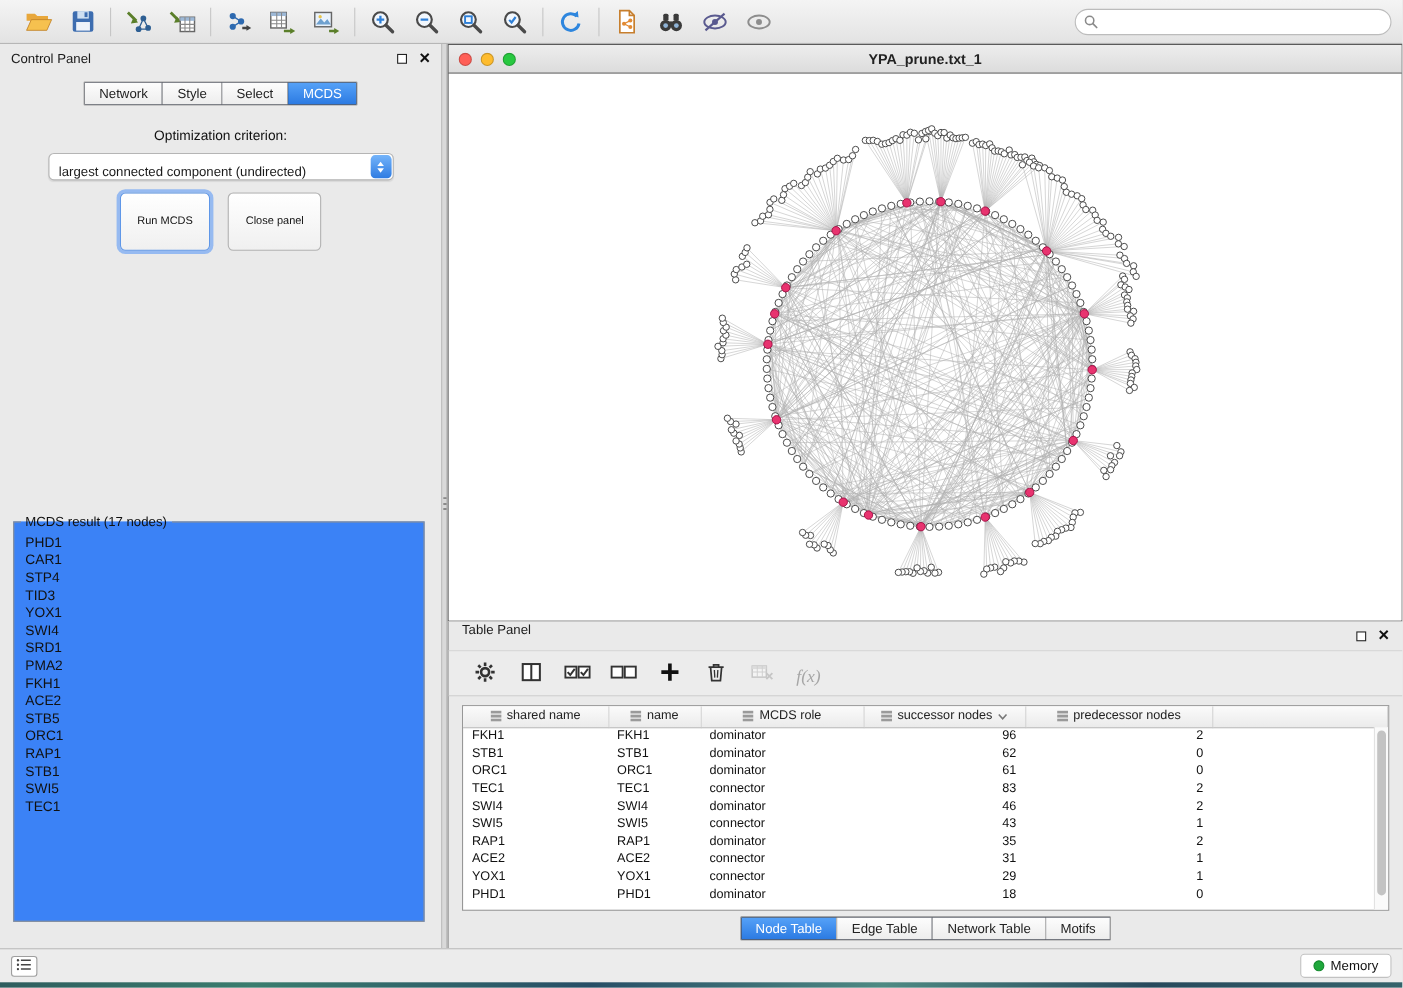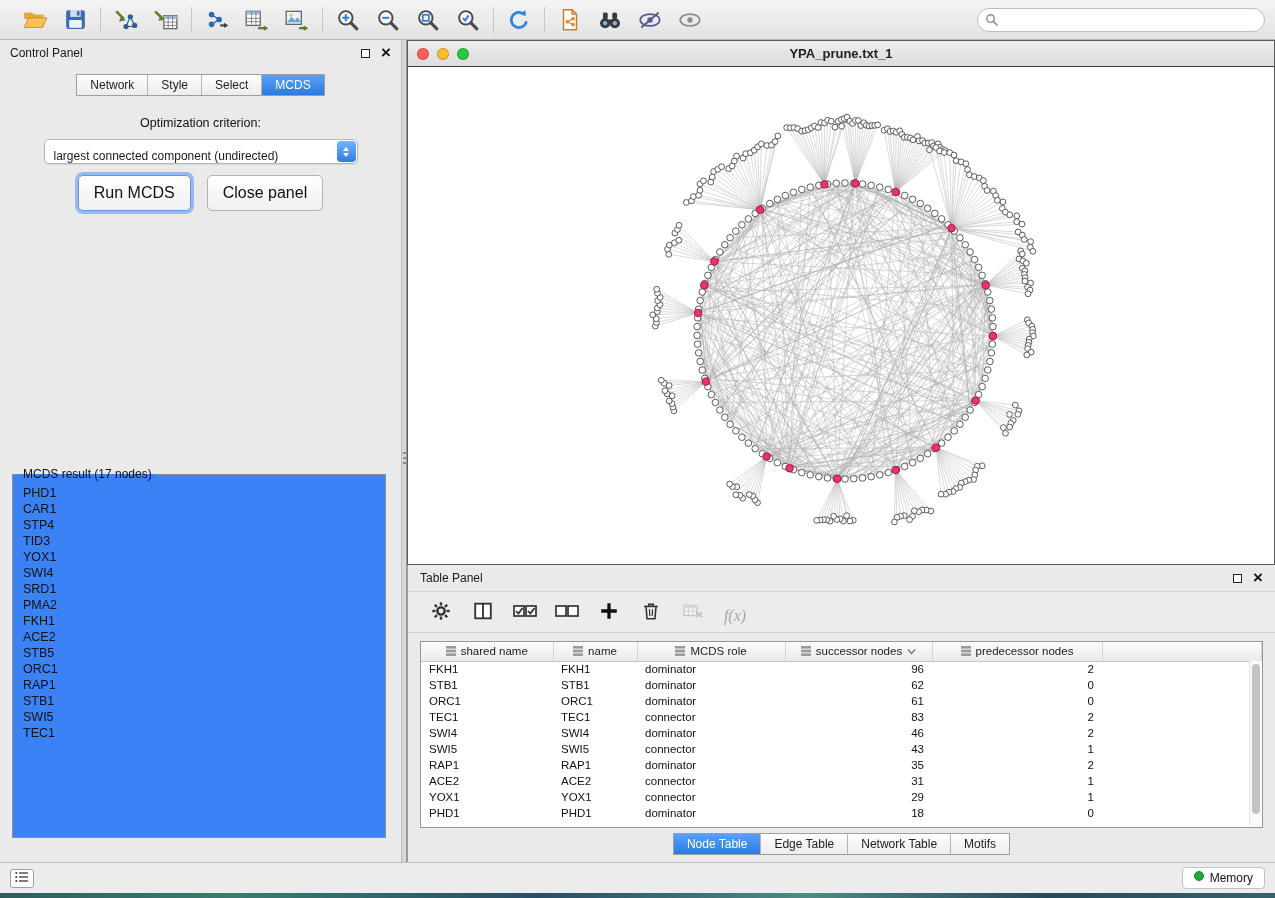--- a/index.html
+++ b/index.html
@@ -28,58 +28,58 @@
   .segmented{display:inline-flex;border:1px solid #9f9f9f;border-radius:1px;overflow:hidden;background:#0f172a}
   .segmented .seg{padding:3px 13px;font-size:12px;color:#222;border-right:1px solid #b5b5b5;background:linear-gradient(#fdfdfd,#ededed);white-space:nowrap}
   .segmented .seg:last-child{border-right:none}
   .segmented .seg.active{background:linear-gradient(#56a2f8,#2b7ae2);color:#fff}
   .opt-label{text-align:center;font-size:12.5px;margin-top:20px;color:#111}
   .combo{width:314px;height:25px;margin:9px auto 0;background:#fff;border:1px solid #b5b5b5;border-radius:5px;display:flex;align-items:flex-end;font-size:12px;padding-left:9px;position:relative;box-shadow:0 1px 1px rgba(0,0,0,.08)}
   .combo-stepper{position:absolute;right:1px;top:1px;bottom:1px;width:19px;border-radius:4px;background:linear-gradient(#74b4fa,#2f7ce2);display:flex;flex-direction:column;align-items:center;justify-content:center;gap:2px}
   .arr-up{width:0;height:0;border-left:3.5px solid transparent;border-right:3.5px solid transparent;border-bottom:4.5px solid #fff}
   .arr-dn{width:0;height:0;border-left:3.5px solid transparent;border-right:3.5px solid transparent;border-top:4.5px solid #fff}
   .btn-row{display:flex;justify-content:center;gap:16px;margin-top:11px}
-  .btn{background:linear-gradient(#ffffff,#f0f0f0);border:1px solid #b3b3b3;border-radius:5px;padding:8px 15px;font-size:16px;color:#111;font-family:"Liberation Sans",sans-serif}
+  .btn{background:linear-gradient(#ffffff,#f0f0f0);border:1px solid #b3b3b3;border-radius:5px;padding:20px 15px;font-size:10px;color:#111;font-family:"Liberation Sans",sans-serif}
   .btn.focus{box-shadow:0 0 0 3px rgba(80,145,245,.55);border-color:#5f97e8}
   .mcds-box{position:absolute;left:12px;right:15px;top:427px;bottom:24px;background:#3b82f6;border:1px solid #8f8f8f}
   .mcds-box legend{font-size:12px;margin-left:6px;padding:0 4px;color:#111}
   .mcds-list{padding:4px 10px;overflow:hidden;height:calc(100% - 10px)}
   .mcds-item{font-size:12.5px;line-height:16px;color:#111}
 
   
   .right-pane{position:absolute;left:407px;top:40px;width:868px;height:822px}
   .network-window{position:absolute;left:0;top:0;width:868px;height:525px;background:#fff;border:1px solid #5a5a5a}
   .net-titlebar{height:26px;background:linear-gradient(#ededed,#dcdcdc);border-bottom:1px solid #3c3c3c;display:flex;align-items:center;padding:0 9px;position:relative}
   .traffic{display:flex;gap:8px;z-index:2}
   .light{width:12px;height:12px;border-radius:50%;border:.5px solid rgba(0,0,0,.2)}
   .light.red{background:#ff5f57}.light.yellow{background:#febc2e}.light.green{background:#28c840}
   .net-title{position:absolute;left:0;right:0;text-align:center;font-size:13px;font-weight:bold;color:#222}
   .net-canvas{position:absolute;top:26px;left:0;right:0;bottom:0;background:#fff}
   .net-canvas svg{width:100%;height:100%;display:block}
 
   
   .table-panel{position:absolute;left:0;top:525px;width:868px;height:297px;background:#eaeaea;border-left:1px solid #9c9c9c}
-  .tp-header{height:26px;display:flex;align-items:center;padding:0 12px;font-size:12px}
+  .tp-header{height:26px;display:flex;padding:0 12px;font-size:12px}
   .tp-toolbar{height:42px;display:flex;align-items:center;gap:16px;padding:0 20px;background:#ececec;border-top:1px solid #d8d8d8;border-bottom:1px solid #cfcfcf}
   .tp-tool{width:26px;height:26px;display:flex;align-items:flex-end;justify-content:center}
   .fx-label{font-family:"Liberation Serif",serif;font-style:italic;font-size:16px;color:#a6a6a6}
   .tp-table-wrap{position:absolute;left:12px;right:12px;top:76px;bottom:34px;background:#fff;border:1px solid #979797;overflow:hidden}
   table.node-table{border-collapse:collapse;width:100%;table-layout:fixed;font-size:11.5px}
   table.node-table th{background:linear-gradient(#fbfbfb,#ebebeb);border-right:1px solid #d4d4d4;border-bottom:1px solid #c6c6c6;font-weight:normal;height:19px;padding:0 4px;font-size:11.5px;color:#222}
   .th-inner{display:flex;align-items:center;justify-content:center;gap:5px}
   table.node-table td{height:16px;padding:0 8px;color:#111;white-space:nowrap;overflow:hidden}
   td.num{text-align:right;padding-right:16px}
   .tp-scrollbar{position:absolute;right:0;top:19px;bottom:0;width:13px;background:#fafafa;border-left:1px solid #e2e2e2}
   .tp-thumb{position:absolute;left:2px;right:2px;top:3px;height:150px;background:#c3c3c3;border-radius:5px}
   .tp-tabs{position:absolute;left:0;right:0;bottom:7px;display:flex;justify-content:center}
 
   
   .status-bar{position:absolute;left:0;top:862px;width:1275px;height:31px;background:#ececec;border-top:1px solid #bcbcbc;display:flex;align-items:center;padding:0 10px}
   .list-btn{width:24px;height:19px;border:1px solid #9e9e9e;background:#fff;border-radius:3px;display:flex;align-items:center;justify-content:center}
-  .memory-btn{margin-left:auto;display:flex;align-items:flex-start;gap:6px;background:#fff;border:1px solid #c2c2c2;border-radius:4px;padding:3px 11px;font-size:12px;color:#111}
+  .memory-btn{margin-left:auto;display:flex;align-items:center;gap:6px;background:#fff;border:1px solid #c2c2c2;border-radius:4px;padding:3px 11px;font-size:12px;color:#111}
   .memory-dot{width:10px;height:10px;border-radius:50%;background:#1fa83c;border:.5px solid #148a2e}
   .wallpaper{position:absolute;left:0;top:893px;width:1275px;height:5px;background:linear-gradient(90deg,#2e5d5e,#3a7d6e 18%,#274e66 42%,#4e8a83 63%,#27495c 82%,#35636b)}
   .disabled-ico{opacity:.45}
 </style>
 </head>
 <body>
 
 <div class="toolbar">
   <div class="tb-group">
     <div class="tb-btn">

